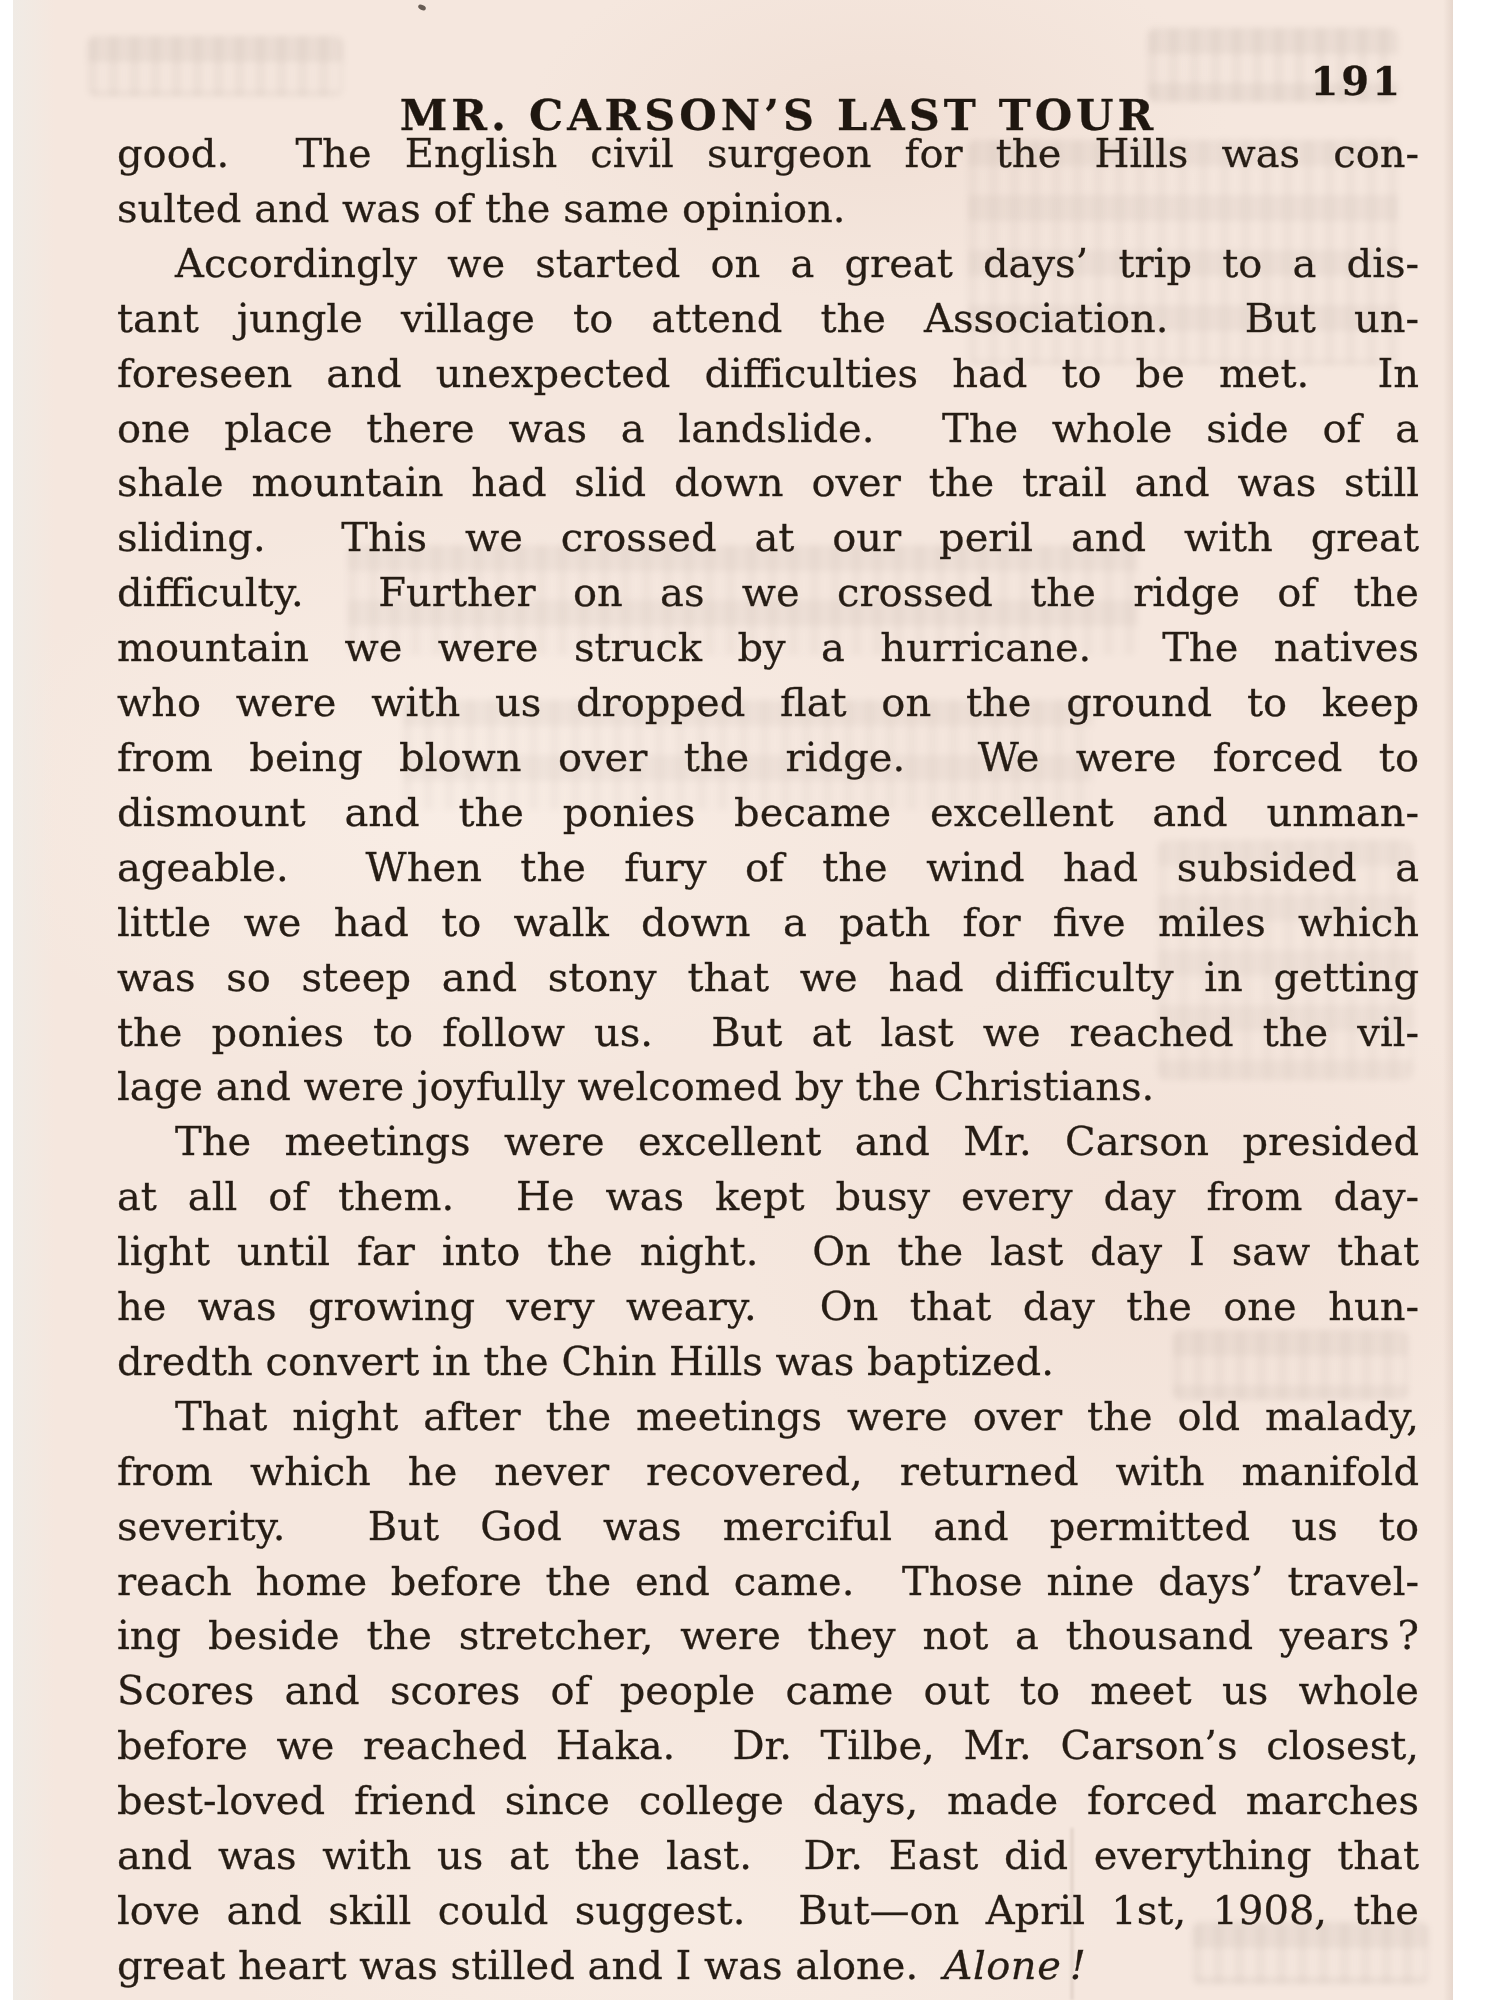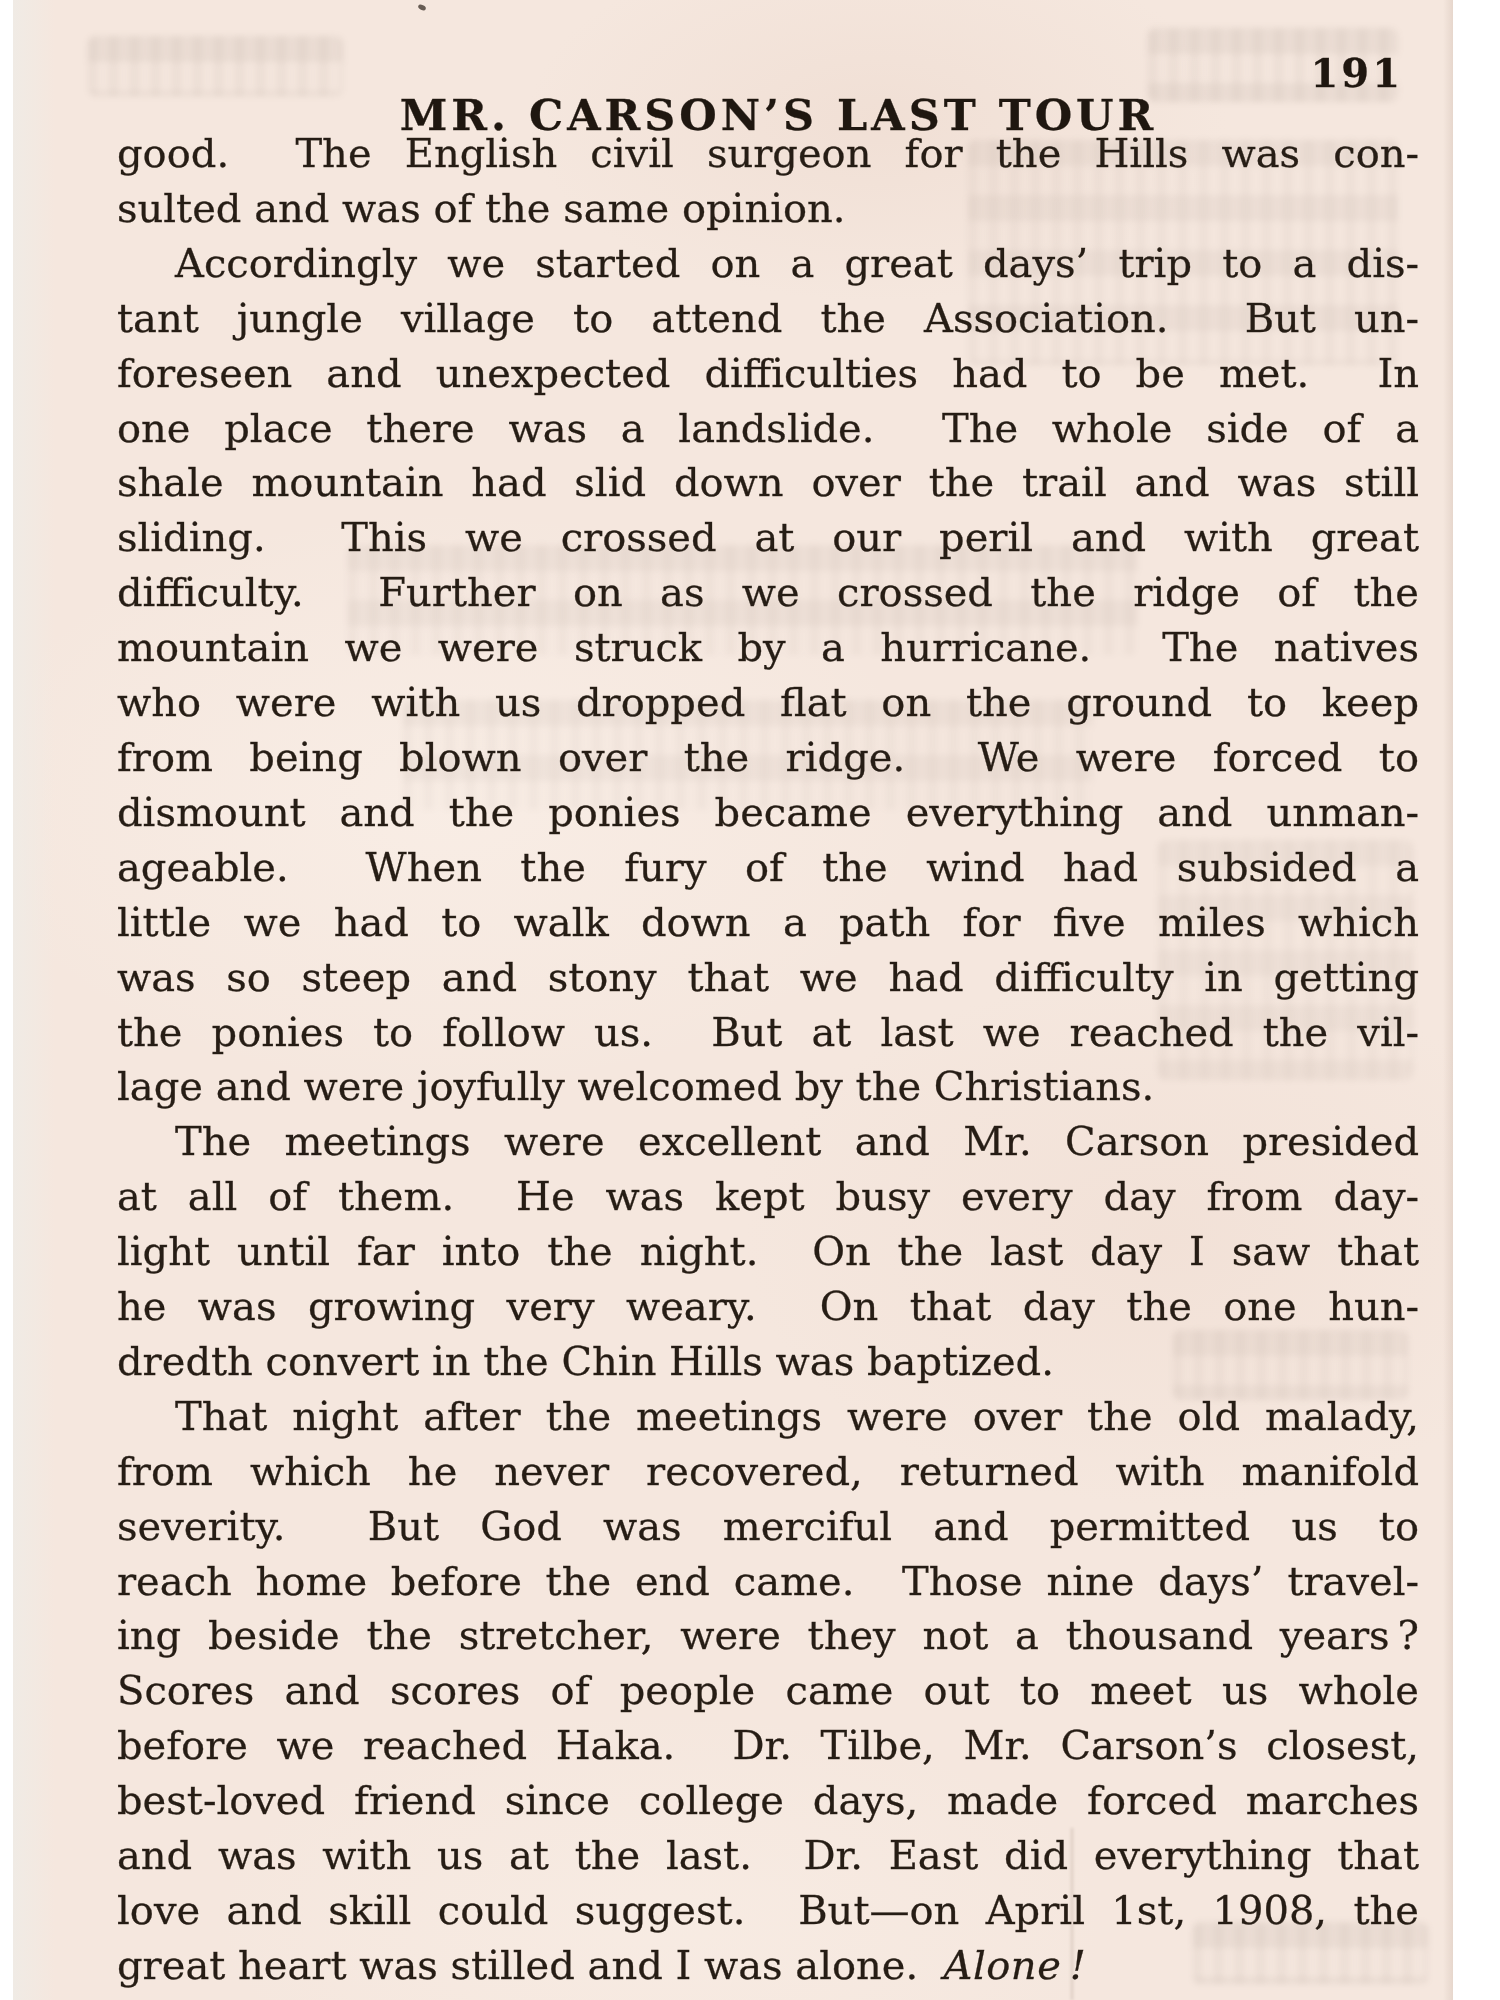--- a/index.html
+++ b/index.html
@@ -59,21 +59,21 @@
     font-weight: bold;
     font-size: 43px;
     letter-spacing: 4px;
     -webkit-text-stroke: 0.3px rgba(31,23,16,0.9);
     white-space: nowrap;
     margin-top: 48px;
   }
   .pagenum {
     position: absolute;
     right: 0;
-    top: 7px;
+    top: 15px;
     font-weight: bold;
     font-size: 40px;
     letter-spacing: 3px;
     font-variant-numeric: oldstyle-nums;
     -webkit-text-stroke: 0.3px rgba(31,23,16,0.9);
   }
 
   .textblock {
     position: absolute;
     left: 104px;
@@ -163,21 +163,21 @@
         <div class="line indent"><span>Accordingly we started on a great days’ trip to a dis-</span></div>
         <div class="line"><span>tant jungle village to attend the Association.&nbsp; But un-</span></div>
         <div class="line"><span>foreseen and unexpected difficulties had to be met.&nbsp; In</span></div>
         <div class="line"><span>one place there was a landslide.&nbsp; The whole side of a</span></div>
         <div class="line"><span>shale mountain had slid down over the trail and was still</span></div>
         <div class="line"><span>sliding.&nbsp; This we crossed at our peril and with great</span></div>
         <div class="line"><span>difficulty.&nbsp; Further on as we crossed the ridge of the</span></div>
         <div class="line"><span>mountain we were struck by a hurricane.&nbsp; The natives</span></div>
         <div class="line"><span>who were with us dropped flat on the ground to keep</span></div>
         <div class="line"><span>from being blown over the ridge.&nbsp; We were forced to</span></div>
-        <div class="line"><span>dismount and the ponies became everything and unman-</span></div>
+        <div class="line"><span>dismount and the ponies became excellent and unman-</span></div>
         <div class="line"><span>ageable.&nbsp; When the fury of the wind had subsided a</span></div>
         <div class="line"><span>little we had to walk down a path for five miles which</span></div>
         <div class="line"><span>was so steep and stony that we had difficulty in getting</span></div>
         <div class="line"><span>the ponies to follow us.&nbsp; But at last we reached the vil-</span></div>
         <div class="line par-end"><span>lage and were joyfully welcomed by the Christians.</span></div>
         <div class="line indent"><span>The meetings were excellent and Mr. Carson presided</span></div>
         <div class="line"><span>at all of them.&nbsp; He was kept busy every day from day-</span></div>
         <div class="line"><span>light until far into the night.&nbsp; On the last day I saw that</span></div>
         <div class="line"><span>he was growing very weary.&nbsp; On that day the one hun-</span></div>
         <div class="line par-end"><span>dredth convert in the Chin Hills was baptized.</span></div>

